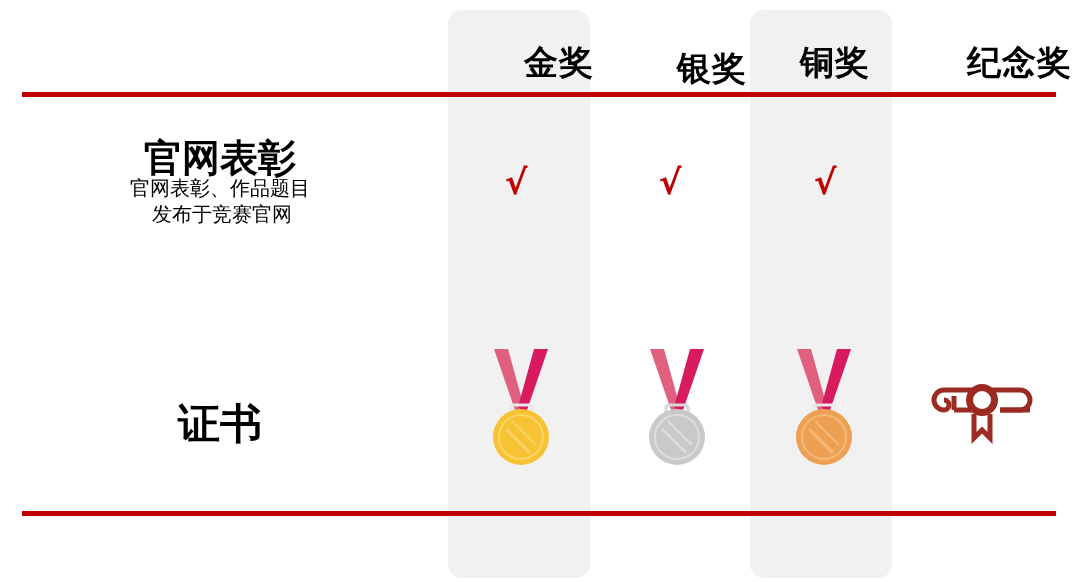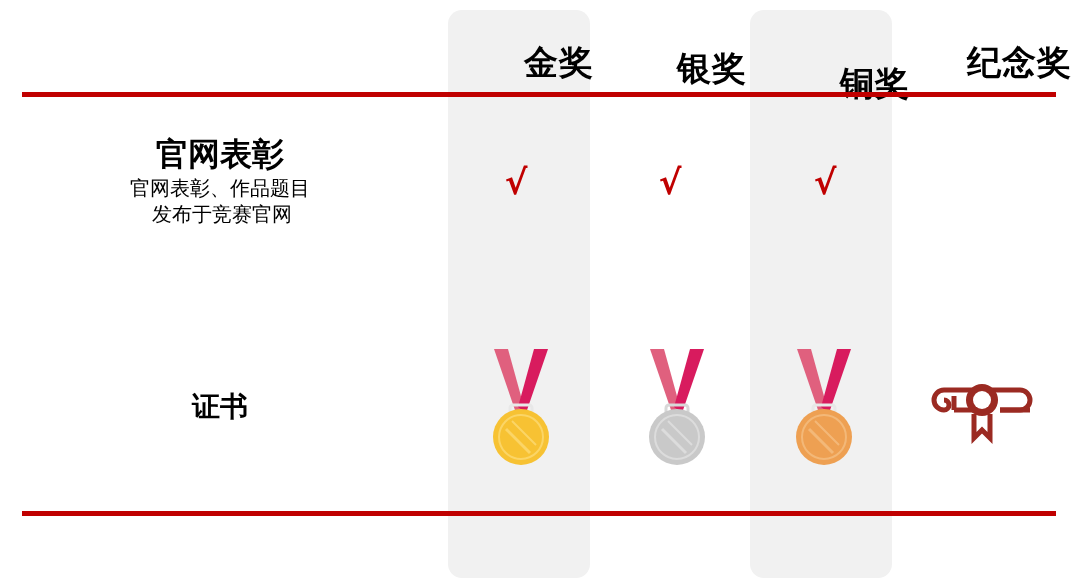--- a/index.html
+++ b/index.html
@@ -14,35 +14,35 @@
     .icon { position:absolute; }
   </style>
 </head>
 <body>
 
 <div class="col-bg" style="left:448px;"></div>
 <div class="col-bg" style="left:750px;"></div>
 
 <div class="hdr" style="left:444px;">金奖</div>
 <div class="hdr" style="left:597px;margin-top:6px;">银奖</div>
-<div class="hdr" style="left:760px;margin-top:21px;">铜奖</div>
+<div class="hdr" style="left:720px;">铜奖</div>
 <div class="hdr" style="left:922px;">纪念奖</div>
 
 <div class="rule" style="top:92px;"></div>
 <div class="rule" style="top:511px;"></div>
 
-<div class="row-title" style="left:100px; width:240px; top:133px; font-size:32px;">官网表彰</div>
+<div class="row-title" style="left:100px; width:240px; top:133px; font-size:38px;">官网表彰</div>
 <div class="sub" style="left:90px; width:260px; top:175px;">官网表彰、作品题目</div>
 <div class="sub" style="left:92px; width:260px; top:201px;">发布于竞赛官网</div>
 
 <div class="check" style="left:486px;">√</div>
 <div class="check" style="left:640px;">√</div>
 <div class="check" style="left:795px;">√</div>
 
-<div class="row-title" style="left:130px; width:180px; top:388px; font-size:28px;">证书</div>
+<div class="row-title" style="left:130px; width:180px; top:396px; font-size:42px;">证书</div>
 
 <svg class="icon" style="left:486px; top:345px;" width="70" height="125" viewBox="0 0 70 125">
   <polygon points="8,4 22,4 38,62 30,68" fill="#e0607e"></polygon>
   <polygon points="48,4 62,4 40,68 32,62" fill="#d81b5e"></polygon>
   <rect x="24" y="60" width="22" height="10" rx="3" fill="none" stroke="#e8e8e8" stroke-width="3"></rect>
   <circle cx="35" cy="92" r="28" fill="#f7c233"></circle>
   <circle cx="35" cy="92" r="22" fill="none" stroke="#fbd566" stroke-width="2"></circle>
   <line x1="20" y1="84" x2="44" y2="108" stroke="#fbd566" stroke-width="3"></line>
   <line x1="26" y1="76" x2="50" y2="100" stroke="#fbd566" stroke-width="2"></line>
 </svg>

